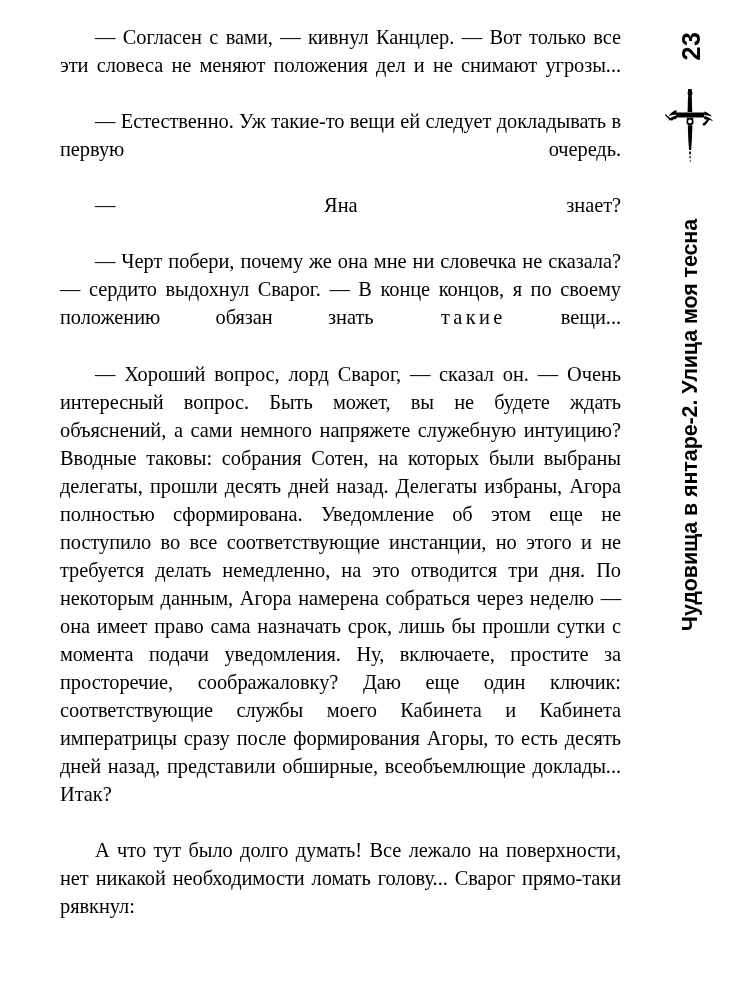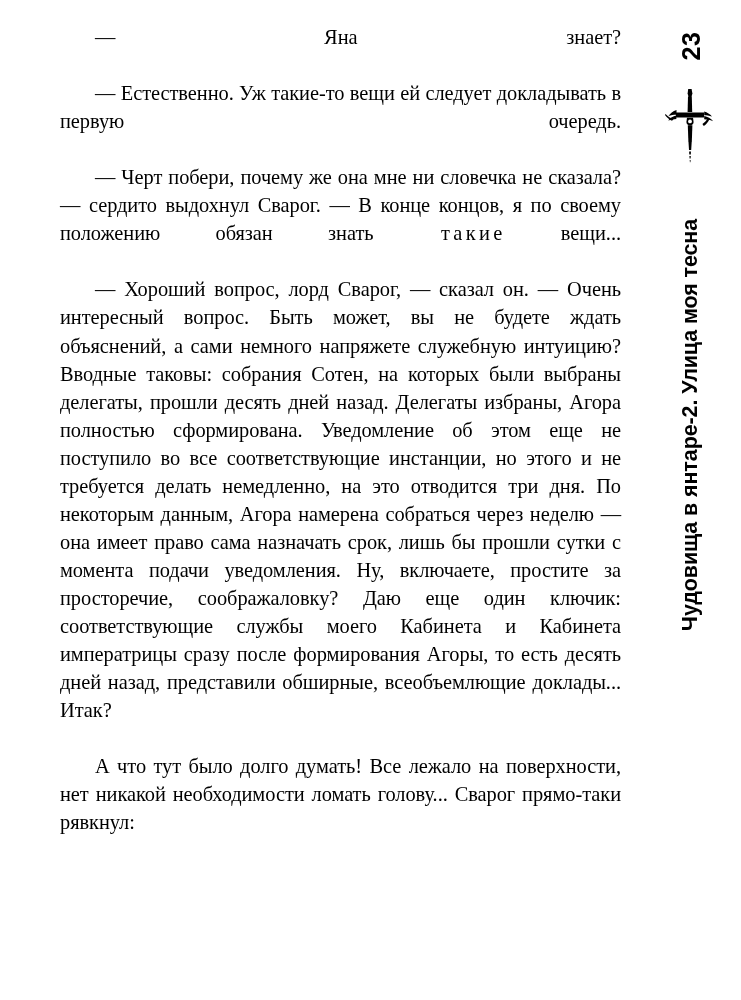--- a/index.html
+++ b/index.html
@@ -113,22 +113,23 @@
     white-space: nowrap;
     line-height: 1;
   }
 </style>
 </head>
 <body>
 
 <div id="page">
 
   <div id="text-column">
+      <p>— Согласен с вами, — кивнул Канцлер. — Вот только все эти словеса не меняют положения дел и не снимают угрозы...</p>
+      <p>— Естественно. Уж такие-то вещи ей следует докладывать в первую очередь.</p>
       <p>— Яна знает?</p>
-      <p>— Естественно. Уж такие-то вещи ей следует докладывать в первую очередь.</p>
       <p>— Черт побери, почему же она мне ни словечка не сказала? — сердито выдохнул Сварог. — В конце концов, я по своему положению обязан знать <span class="spaced">такие</span> вещи...</p>
       <p>— Хороший вопрос, лорд Сварог, — сказал он. — Очень интересный вопрос. Быть может, вы не будете ждать объяснений, а сами немного напряжете служебную интуицию? Вводные таковы: собрания Сотен, на которых были выбраны делегаты, прошли десять дней назад. Делегаты избраны, Агора полностью сформирована. Уведомление об этом еще не поступило во все соответствующие инстанции, но этого и не требуется делать немедленно, на это отводится три дня. По некоторым данным, Агора намерена собраться через неделю — она имеет право сама назначать срок, лишь бы прошли сутки с момента подачи уведомления. Ну, включаете, простите за просторечие, соображаловку? Даю еще один ключик: соответствующие службы моего Кабинета и Кабинета императрицы сразу после формирования Агоры, то есть десять дней назад, представили обширные, всеобъемлющие доклады... Итак?</p>
       <p>А что тут было долго думать! Все лежало на поверхности, нет никакой необходимости ломать голову... Сварог прямо-таки рявкнул:</p>
     </div>
 
   <div id="sidebar">
 
     <div id="page-number">23</div>
 
     <div id="ornament">

